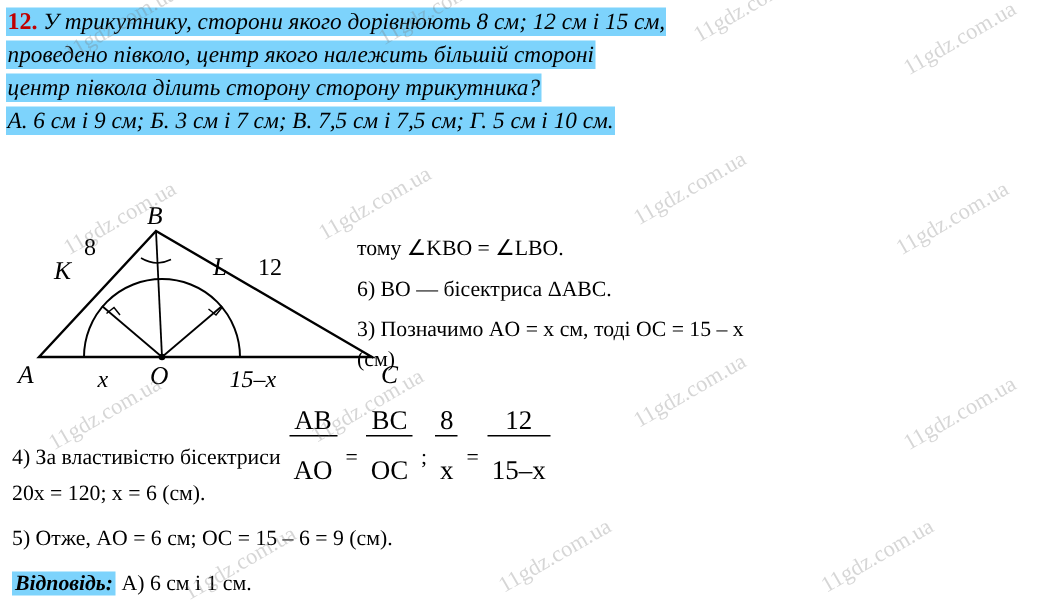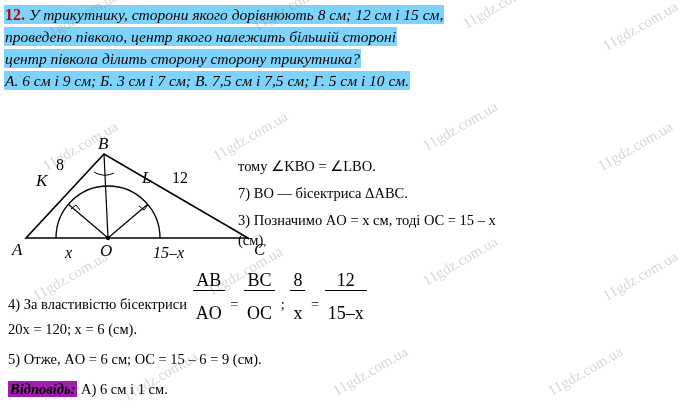--- a/index.html
+++ b/index.html
@@ -74,21 +74,21 @@
     left: 8px;
     width: 684px;
     font-size: 14.5px;
     line-height: 22px;
   }
   .l4 { top: 271px; }
   .l4b { top: 318px; }
   .l5 { top: 348px; }
   .ans { top: 378px; }
   .ans .ansLabel {
-    background: #a21caf;
+    background: #7dd3fc;
     font-weight: bold;
     font-style: italic;
     padding: 0 2px;
   }
 
   
   .frac {
     display: inline-block;
     vertical-align: -0.55em;
     text-align: center;
@@ -153,21 +153,21 @@
       <text x="57" y="122" font-family="Liberation Serif, serif" font-size="16" font-style="italic">x</text>
       <text x="145" y="122" font-family="Liberation Serif, serif" font-size="16" font-style="italic">15–x</text>
     </svg>
   </div>
 
   <div class="solution">
     <span class="sol-line">
       <br>
       <span>тому ∠KBO = ∠LBO.</span>
     </span>
-    <span class="sol-line">7) BO — бісектриса ΔABC.</span>
+    <span class="sol-line">6) BO — бісектриса ΔABC.</span>
     <span class="sol-line">
       <span>3) Позначимо AO = x см, тоді OC = 15 – x</span><br>
       <span>(см)</span>
     </span>
   </div>
 
   <div class="sol-wide l4">
     <span>4) За властивістю бісектриси</span>
     <span class="frac">
       <span class="num">AB</span>

